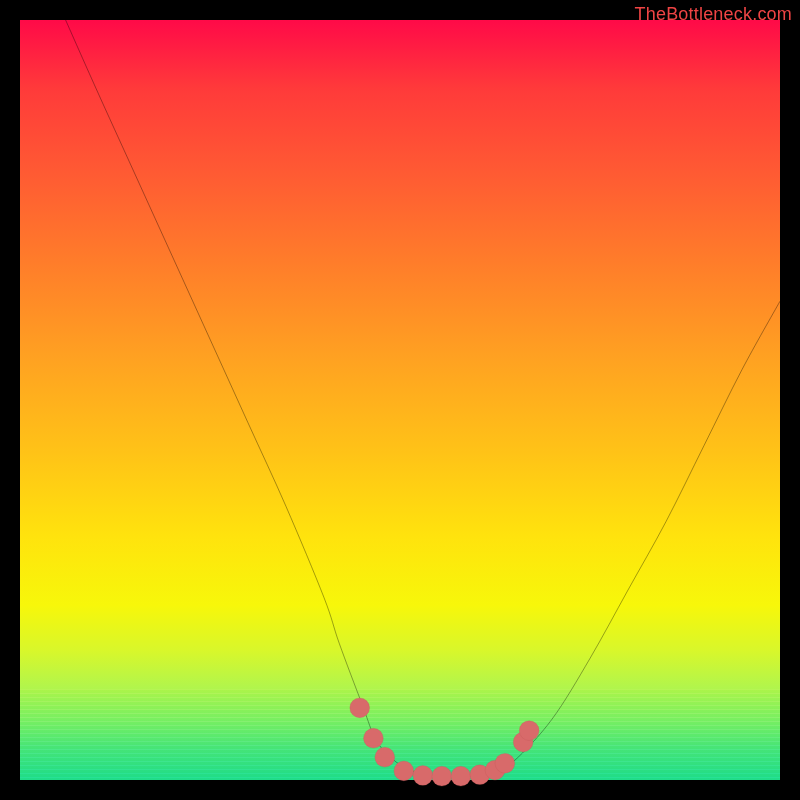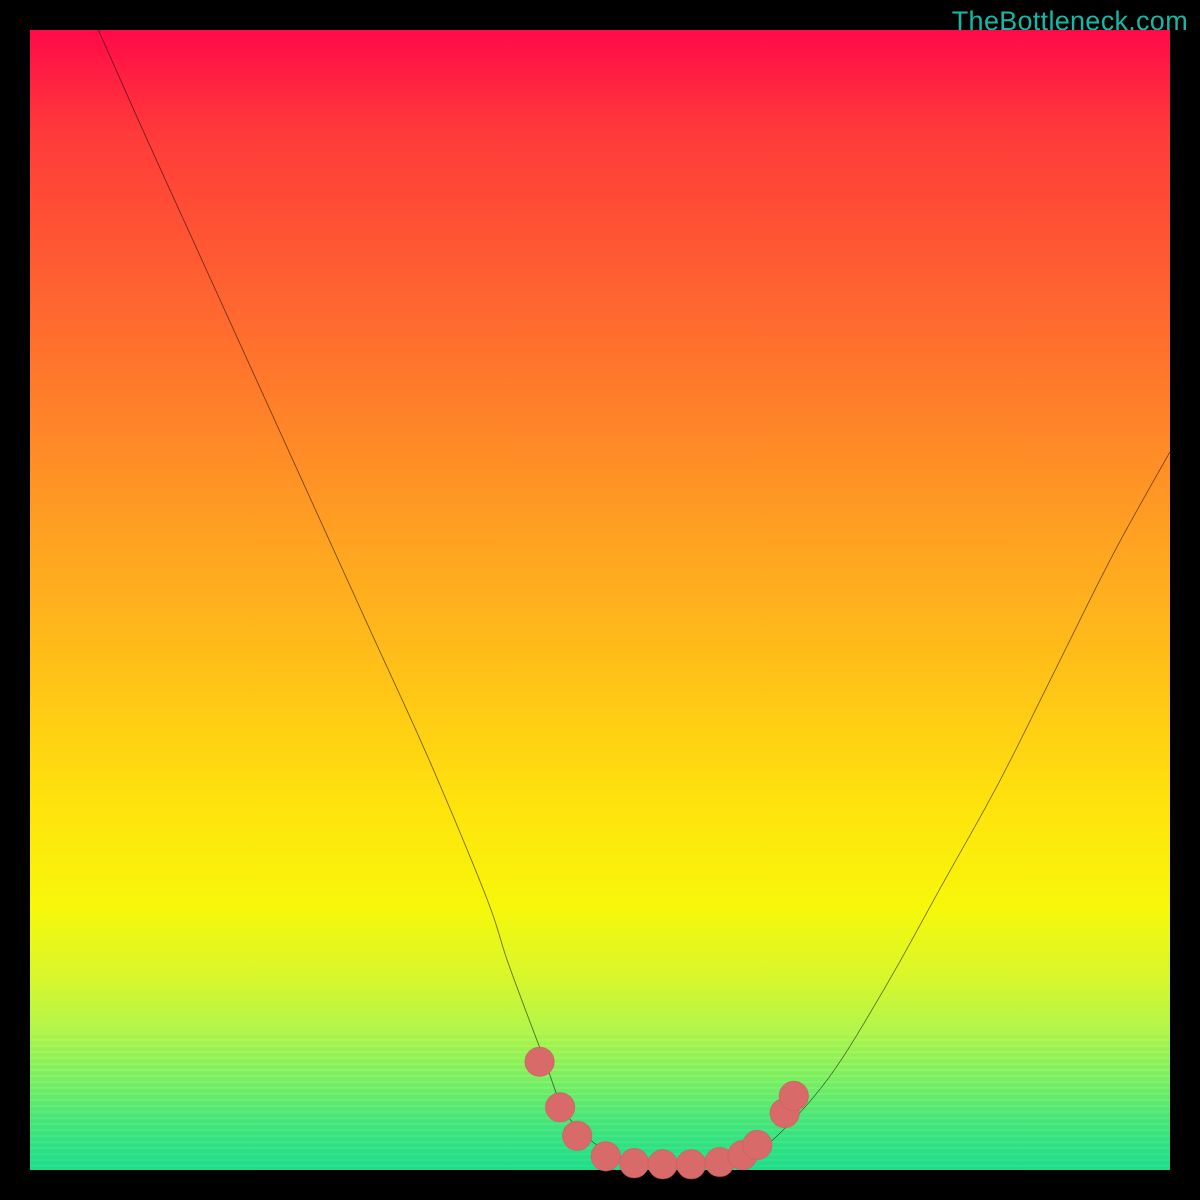--- a/index.html
+++ b/index.html
@@ -61,21 +61,21 @@
     left: 0;
     top: 0;
     width: 100%;
     height: 100%;
     overflow: visible;
   }
   .watermark {
     position: absolute;
     top: 4px;
     right: 8px;
-    color: #14b8a6;
+    color: #ef4444;
     font-size: 18px;
     font-weight: 500;
     letter-spacing: 0.2px;
     user-select: none;
   }
 </style>
 </head>
 <body>
 
 <div class="stage">

